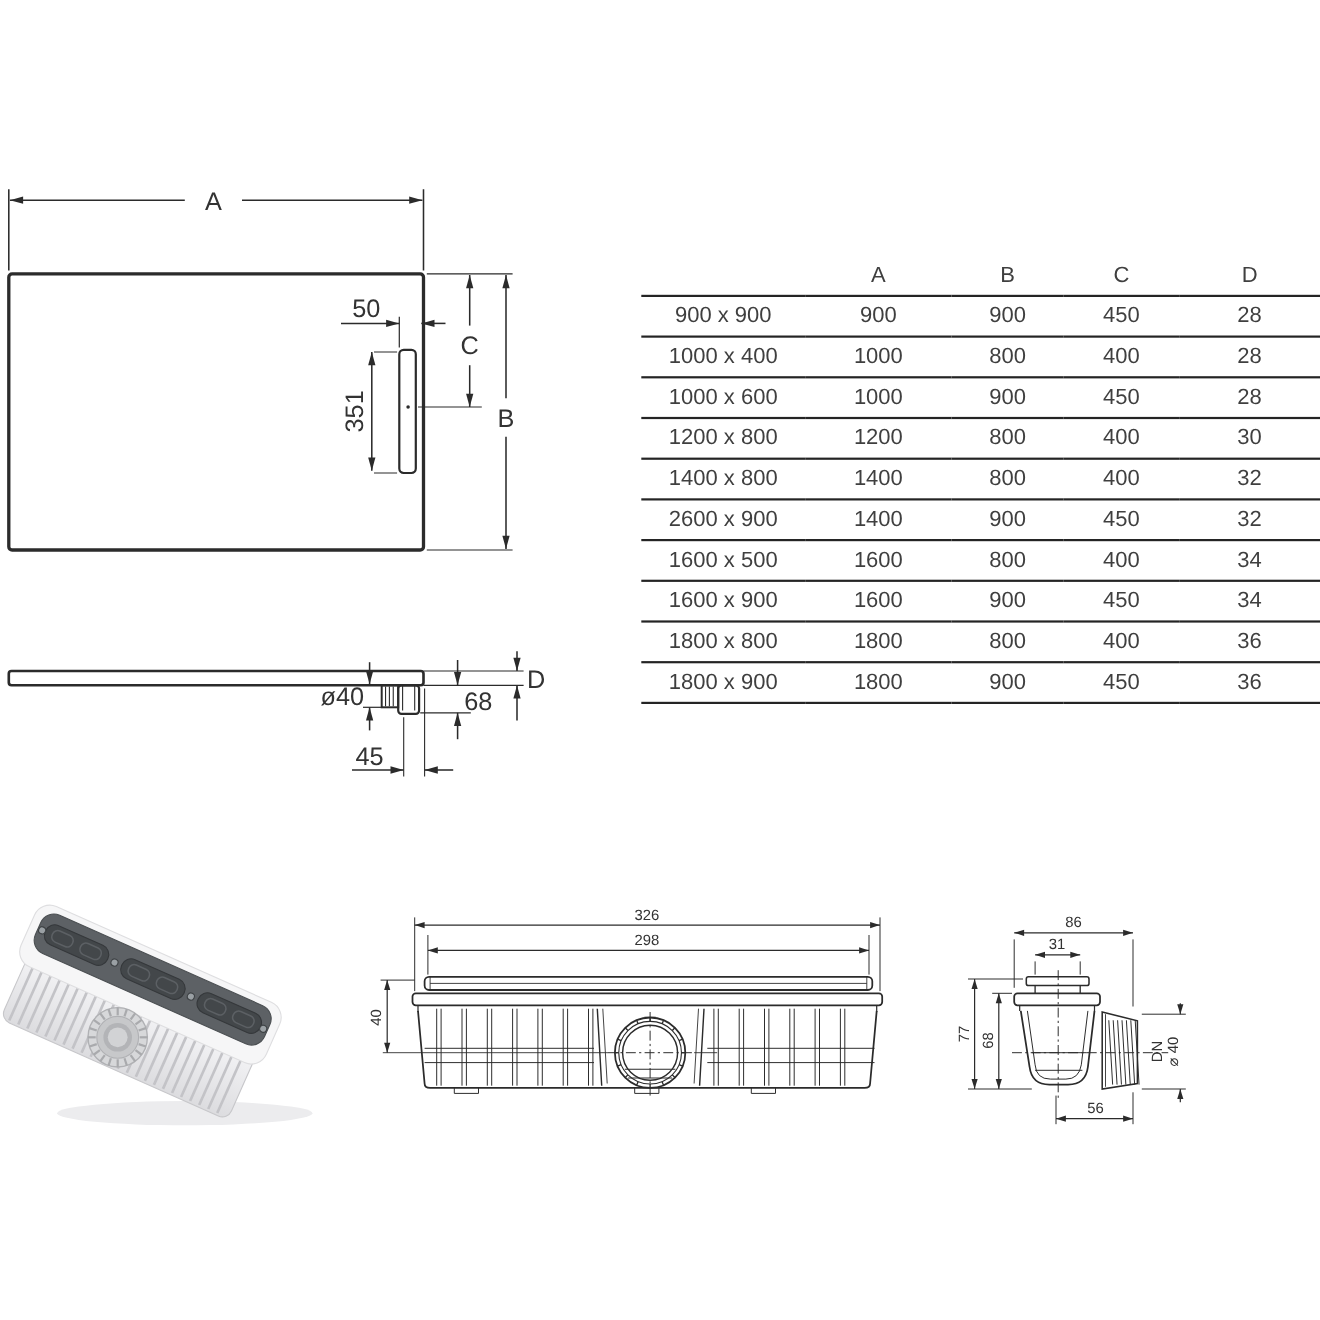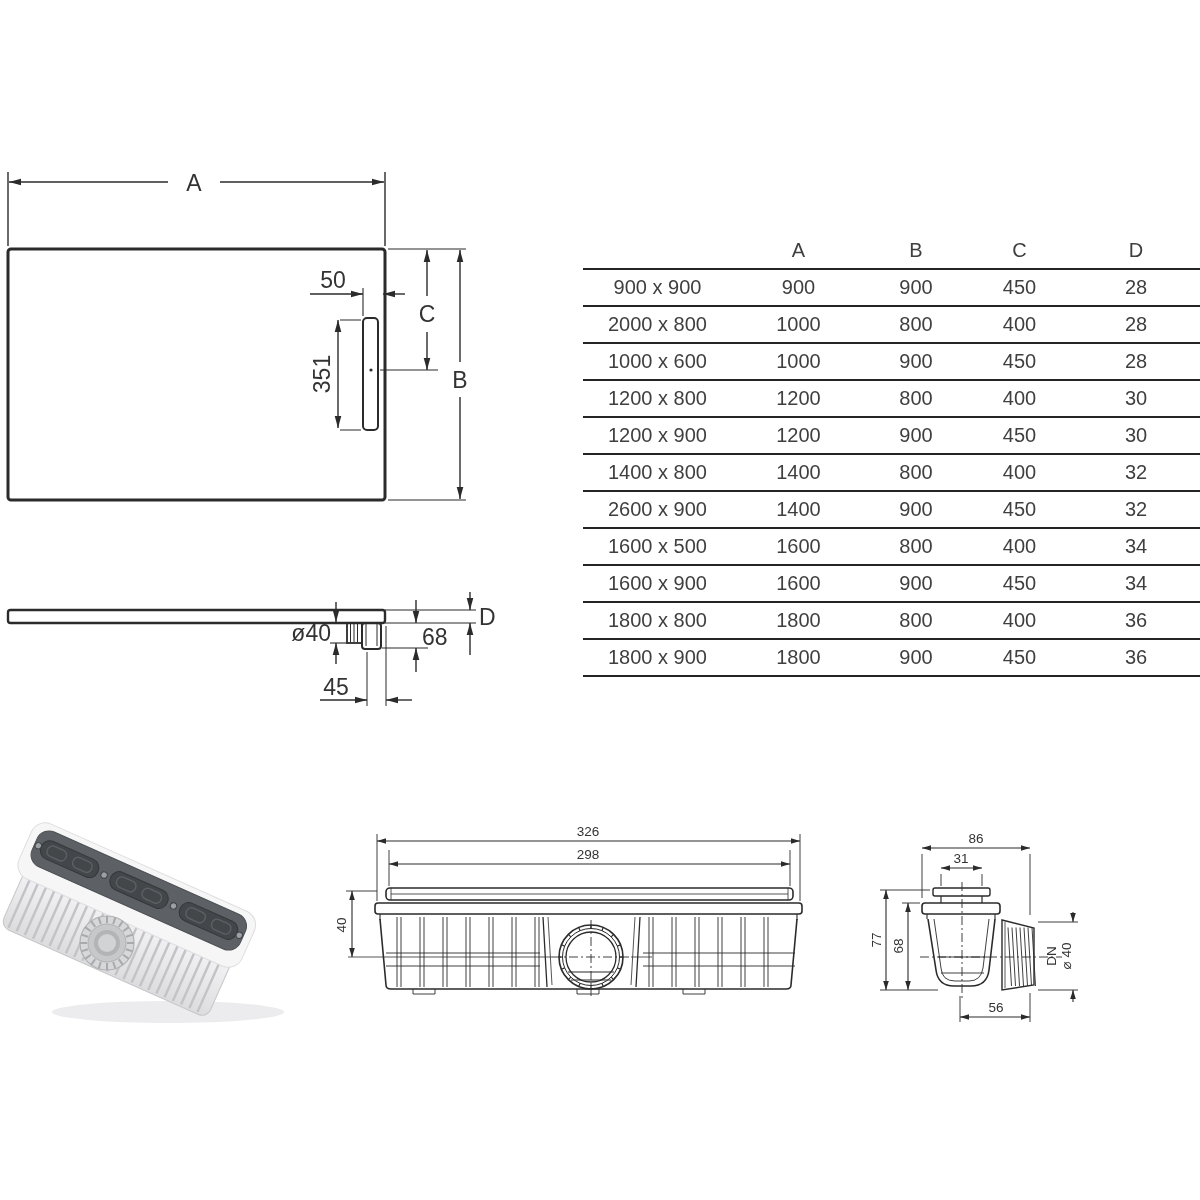--- a/index.html
+++ b/index.html
@@ -326,48 +326,41 @@
     </thead>
     <tbody>
         <tr>
           <td>900 x 900</td>
           <td>900</td>
           <td>900</td>
           <td>450</td>
           <td>28</td>
         </tr>
         <tr>
-          <td>2000 x 800</td>
+          <td>1000 x 400</td>
           <td>1000</td>
           <td>800</td>
           <td>400</td>
           <td>28</td>
         </tr>
         <tr>
           <td>1000 x 600</td>
           <td>1000</td>
           <td>900</td>
           <td>450</td>
           <td>28</td>
         </tr>
         <tr>
           <td>1200 x 800</td>
           <td>1200</td>
           <td>800</td>
           <td>400</td>
           <td>30</td>
         </tr>
         <tr>
-          <td>1200 x 900</td>
-          <td>1200</td>
-          <td>900</td>
-          <td>450</td>
-          <td>30</td>
-        </tr>
-        <tr>
           <td>1400 x 800</td>
           <td>1400</td>
           <td>800</td>
           <td>400</td>
           <td>32</td>
         </tr>
         <tr>
           <td>2600 x 900</td>
           <td>1400</td>
           <td>900</td>

